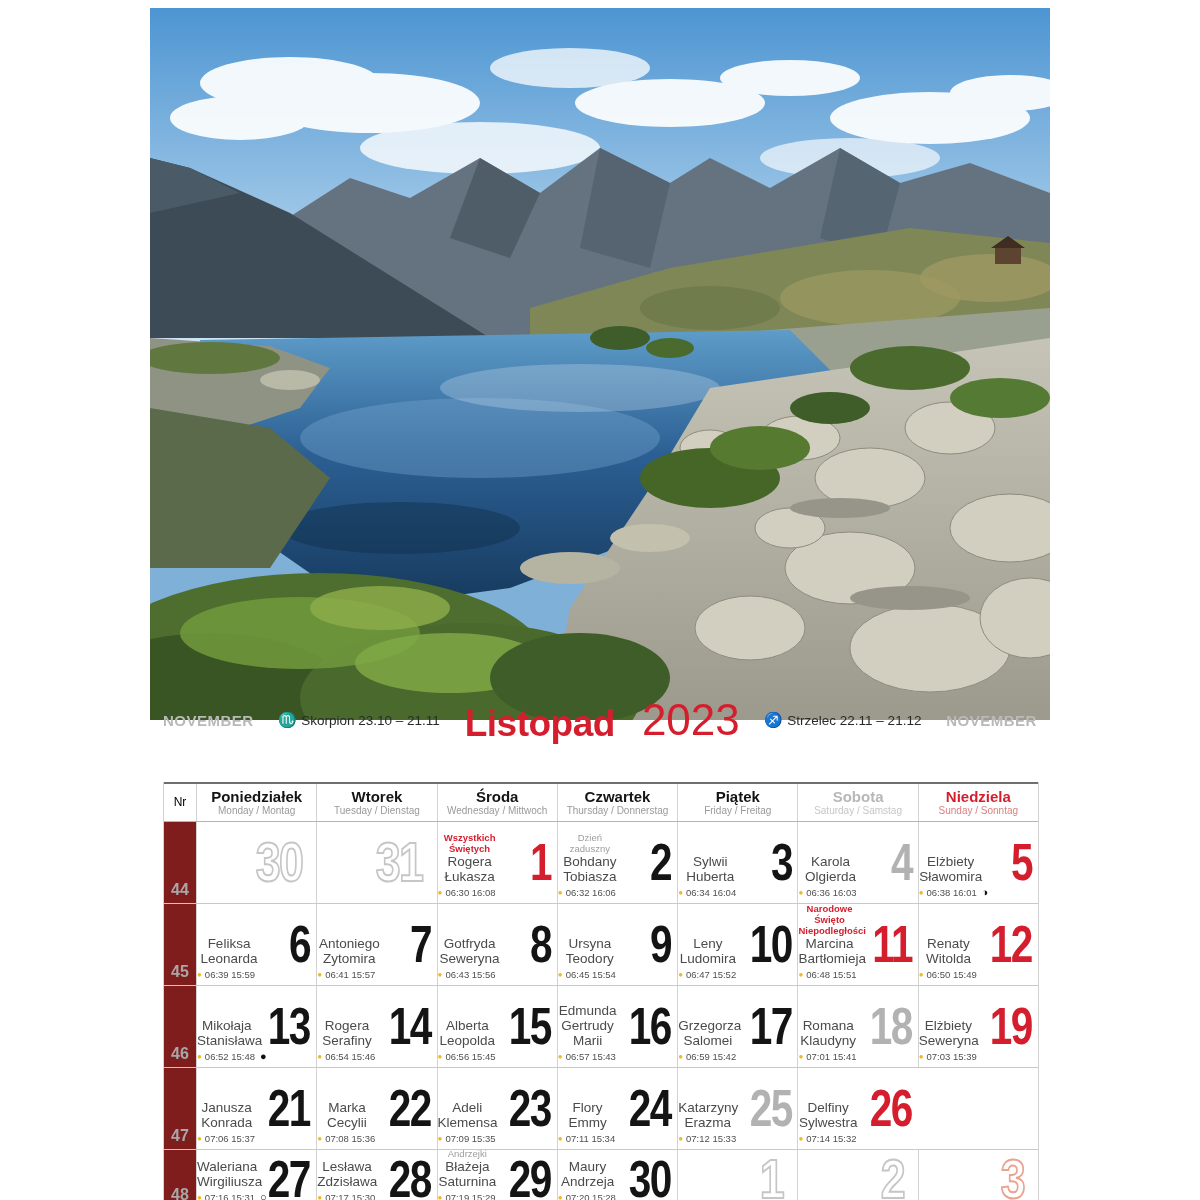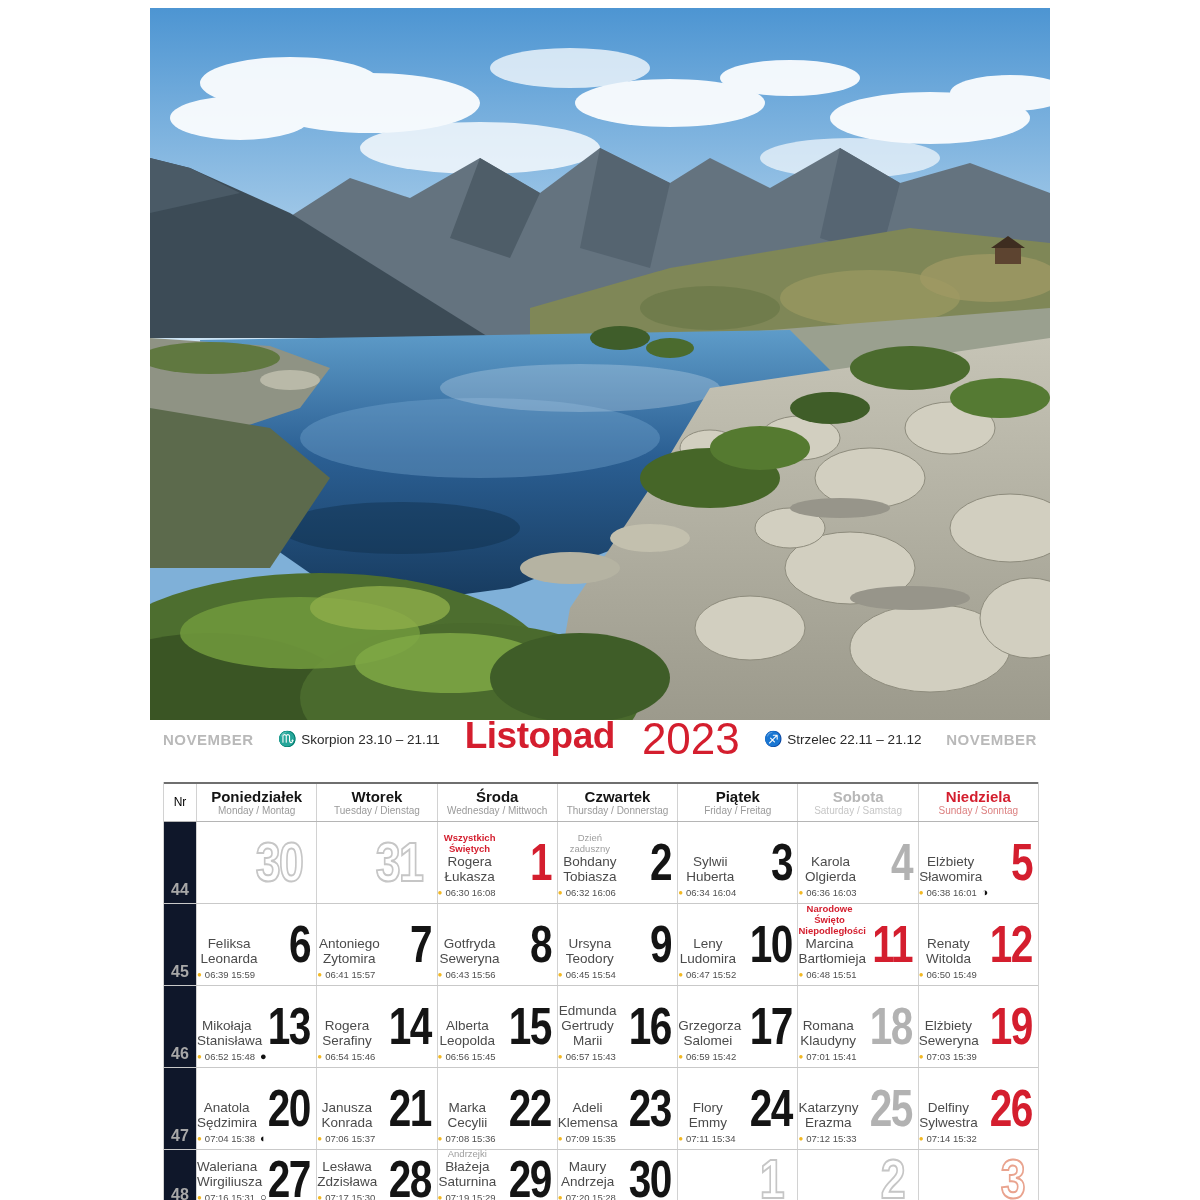--- a/index.html
+++ b/index.html
@@ -4,46 +4,46 @@
 <style>
   html,body{margin:0;padding:0;}
   body{width:1200px;height:1200px;background:#ffffff;position:relative;
        font-family:"Liberation Sans", sans-serif; -webkit-font-smoothing:antialiased;}
 
   
   .photo{position:absolute;left:150px;top:8px;width:900px;height:712px;overflow:hidden;background:#7fb0d8;}
   .photo svg{display:block;width:100%;height:100%;}
 
   
-  .titlebar{position:absolute;left:163px;top:717px;width:874px;height:44px;
+  .titlebar{position:absolute;left:163px;top:698px;width:874px;height:44px;
             display:flex;align-items:center;justify-content:space-between;}
   .nov{color:#b9b9b9;font-weight:bold;font-size:15px;letter-spacing:.5px;}
   .zod{font-size:13.5px;color:#2a2a2a;display:flex;align-items:center;gap:4px;white-space:nowrap;}
   .zsym{font-size:15px;color:#111;}
-  .titleblock{display:flex;align-items:flex-start;gap:27px;}
+  .titleblock{display:flex;align-items:flex-end;gap:27px;}
   .title{color:#d41e2e;font-weight:bold;font-size:37px;letter-spacing:-.5px;line-height:1;}
   .year{color:#d41e2e;font-weight:normal;font-size:44px;line-height:1;}
 
   
   .grid{position:absolute;left:163px;top:782px;width:874px;border-left:1px solid #d2d2d2;border-right:1px solid #d2d2d2;}
   .crow{display:grid;grid-template-columns:32px repeat(7,1fr);}
   .header-row{height:37px;border-top:2px solid #6f6f6f;border-bottom:1px solid #b5b5b5;}
   .hcell{display:flex;flex-direction:column;align-items:center;justify-content:center;
          border-left:1px solid #d2d2d2;line-height:1.15;text-align:center;}
   .hcell:first-child{border-left:none;}
   .hcell .pl{font-weight:bold;font-size:15px;color:#141414;}
   .hcell .sub{font-size:10px;color:#9a9a9a;}
   .hd-saturday .pl{color:#b7b7b7;} .hd-saturday .sub{color:#c6c6c6;}
   .hd-sunday .pl{color:#d41e2e;} .hd-sunday .sub{color:#dc8080;}
   .nr-head{font-weight:normal;font-size:12px;color:#000000;}
 
   .week-row{height:81px;border-bottom:1px solid #c9c9c9;}
   .week-row.short{height:58px;}
   .week-row.short{border-bottom:2px solid #8d8d8d;}
-  .nrcell{background:#0f172a;color:#a8a8a8;font-weight:bold;font-size:16px;
+  .nrcell{background:#7f1d1d;color:#a8a8a8;font-weight:bold;font-size:16px;
           display:flex;align-items:flex-end;justify-content:center;padding-bottom:4px;}
   .dcell{border-left:1px solid #d2d2d2;display:flex;overflow:hidden;position:relative;}
   .dcell.other{align-items:center;justify-content:flex-end;padding-right:14px;}
 
   .cleft{flex:1.3;display:flex;flex-direction:column;justify-content:flex-end;
          padding-bottom:5px;min-width:0;}
   .holiday{font-size:9.5px;font-weight:bold;text-align:center;line-height:1.12;margin-bottom:1px;}
   .hred{color:#d41e2e;}
   .hgray{color:#9d9d9d;font-weight:normal;}
   .names{font-size:13.5px;color:#4b4b4b;text-align:center;line-height:1.1;}
@@ -523,36 +523,20 @@
         <div class="cnum red">
           <span class="numin">19</span>
         </div>
       </div>
     </div>
     <div class="crow week-row">
       <div class="nrcell">47</div>
       <div class="dcell">
         <div class="cleft">
           <div class="names">
-            <div class="nline">Anatola</div>
-            <div class="nline">Sędzimira</div>
-          </div>
-          <div class="sunrow">
-            <span class="sundot">●</span>
-            <span class="suntime">07:04 15:38</span>
-            <span class="moon">◐</span>
-          </div>
-        </div>
-        <div class="cnum black">
-          <span class="numin">20</span>
-        </div>
-      </div>
-      <div class="dcell">
-        <div class="cleft">
-          <div class="names">
             <div class="nline">Janusza</div>
             <div class="nline">Konrada</div>
           </div>
           <div class="sunrow">
             <span class="sundot">●</span>
             <span class="suntime">07:06 15:37</span>
           </div>
         </div>
         <div class="cnum black">
           <span class="numin">21</span>

